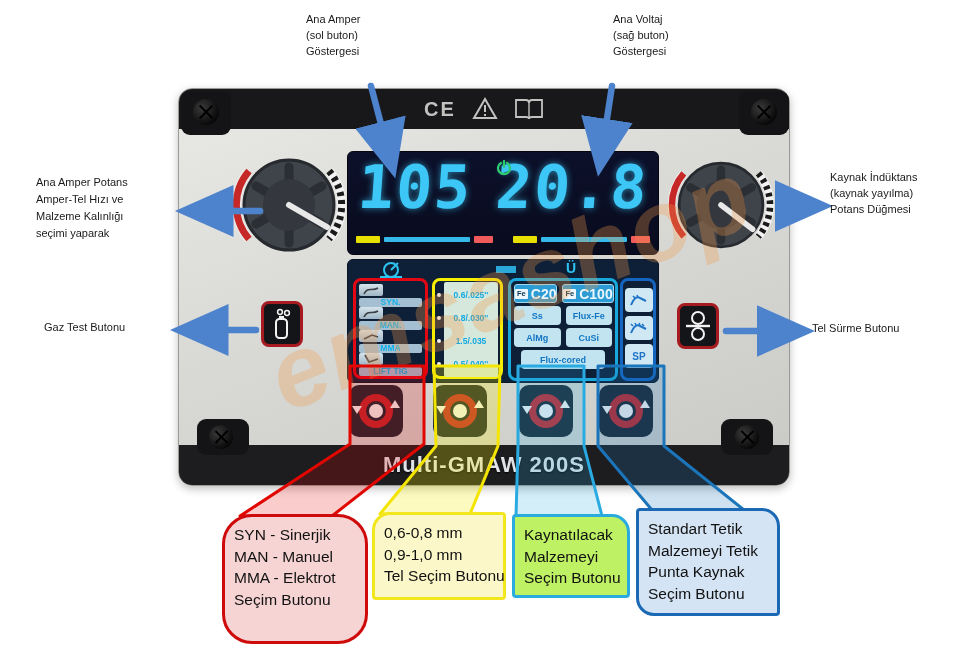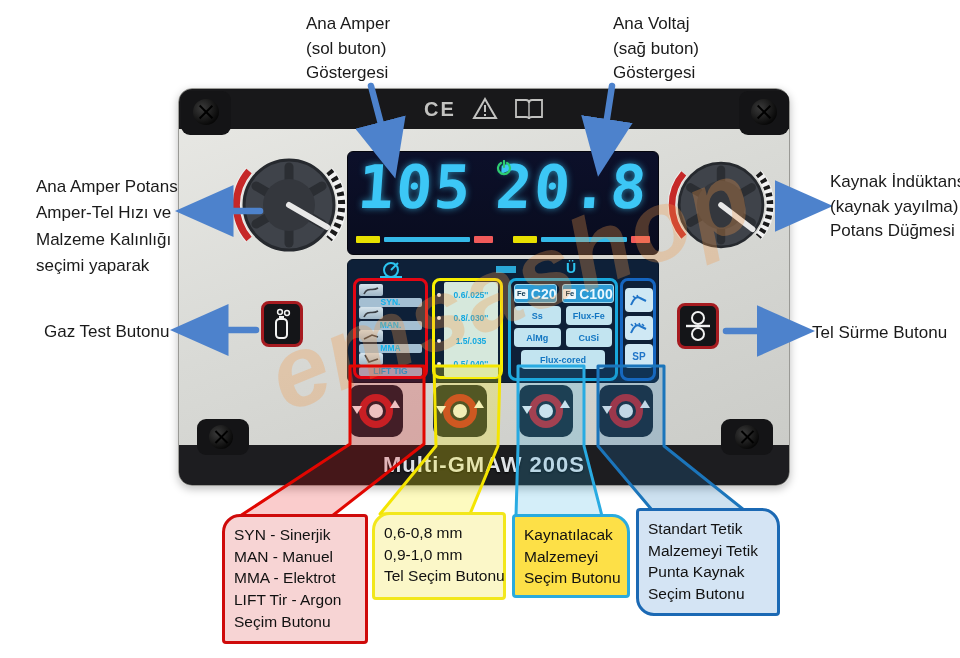--- a/index.html
+++ b/index.html
@@ -1,28 +1,28 @@
 <!DOCTYPE html>
 <html><head>
 <meta charset="utf-8">
 <style>
   * { margin:0; padding:0; box-sizing:border-box; }
   body { background:#ffffff; font-family:"Liberation Sans", sans-serif; }
   #canvas { position:relative; width:960px; height:658px; background:#ffffff; overflow:hidden; }
 
   
-  .ann { position:absolute; color:#1a1a1a; font-size:17px; line-height:1.45; z-index:7; }
+  .ann { position:absolute; color:#1a1a1a; font-size:11px; line-height:1.45; z-index:7; }
   .ann div { white-space:nowrap; }
 
   
   .box { position:absolute; z-index:7; padding:7px 9px; font-size:15.5px; line-height:1.4; color:#111; }
   .box div { white-space:nowrap; }
   .box-red    { background:#f7d4d4; border:3.5px solid #cf0a0a; border-radius:18px 4px 4px 4px; }
   .box-yellow { background:#fbf7c8; border:3.5px solid #f2e71c; border-radius:18px 4px 4px 4px; }
-  .box-cyan   { background:#fde047; border:3.5px solid #2aabde; border-radius:4px 18px 4px 4px; }
+  .box-cyan   { background:#bef264; border:3.5px solid #2aabde; border-radius:4px 18px 4px 4px; }
   .box-blue   { background:#d4e4f4; border:3.5px solid #1b69b4; border-radius:4px 18px 4px 18px; }
 
   
   .machine { position:absolute; left:178px; top:88px; width:612px; height:398px;
              background:linear-gradient(160deg,#e9e9e5 0%,#d9dad6 45%,#c9cac6 100%);
              border:1px solid #9a9a96; border-radius:14px; z-index:1;
              box-shadow:0 3px 8px rgba(0,0,0,0.25); }
   .topstrip { position:absolute; left:0; right:0; top:0; height:40px; background:#18181a;
               border-radius:13px 13px 0 0; display:flex; align-items:center; justify-content:center; gap:16px; }
   .botstrip { position:absolute; left:0; right:0; bottom:0; height:40px; background:#1d1d20;
@@ -395,25 +395,24 @@
   </div>
   <div class="ann" style="left:830px; top:170px;">
     <div>Kaynak İndüktans</div>
     <div>(kaynak yayılma)</div>
     <div>Potans Düğmesi</div>
   </div>
   <div class="ann" style="left:812px; top:321px;">
     <div>Tel Sürme Butonu</div>
   </div>
 
-  <div class="box box-red" style="left:222px; top:514px; width:146px; height:130px;">
+  <div class="box box-red" style="left:222px; top:514px; width:146px; height:130px;border-radius:30px;">
     <div>SYN - Sinerjik</div>
     <div>MAN - Manuel</div>
     <div>MMA - Elektrot</div>
-    <div>LIFT Tir - Argon</div>
     <div>Seçim Butonu</div>
   </div>
   <div class="box box-yellow" style="left:372px; top:512px; width:134px; height:88px;">
     <div>0,6-0,8 mm</div>
     <div>0,9-1,0 mm</div>
     <div>Tel Seçim Butonu</div>
   </div>
   <div class="box box-cyan" style="left:512px; top:514px; width:118px; height:84px;">
     <div>Kaynatılacak</div>
     <div>Malzemeyi</div>

